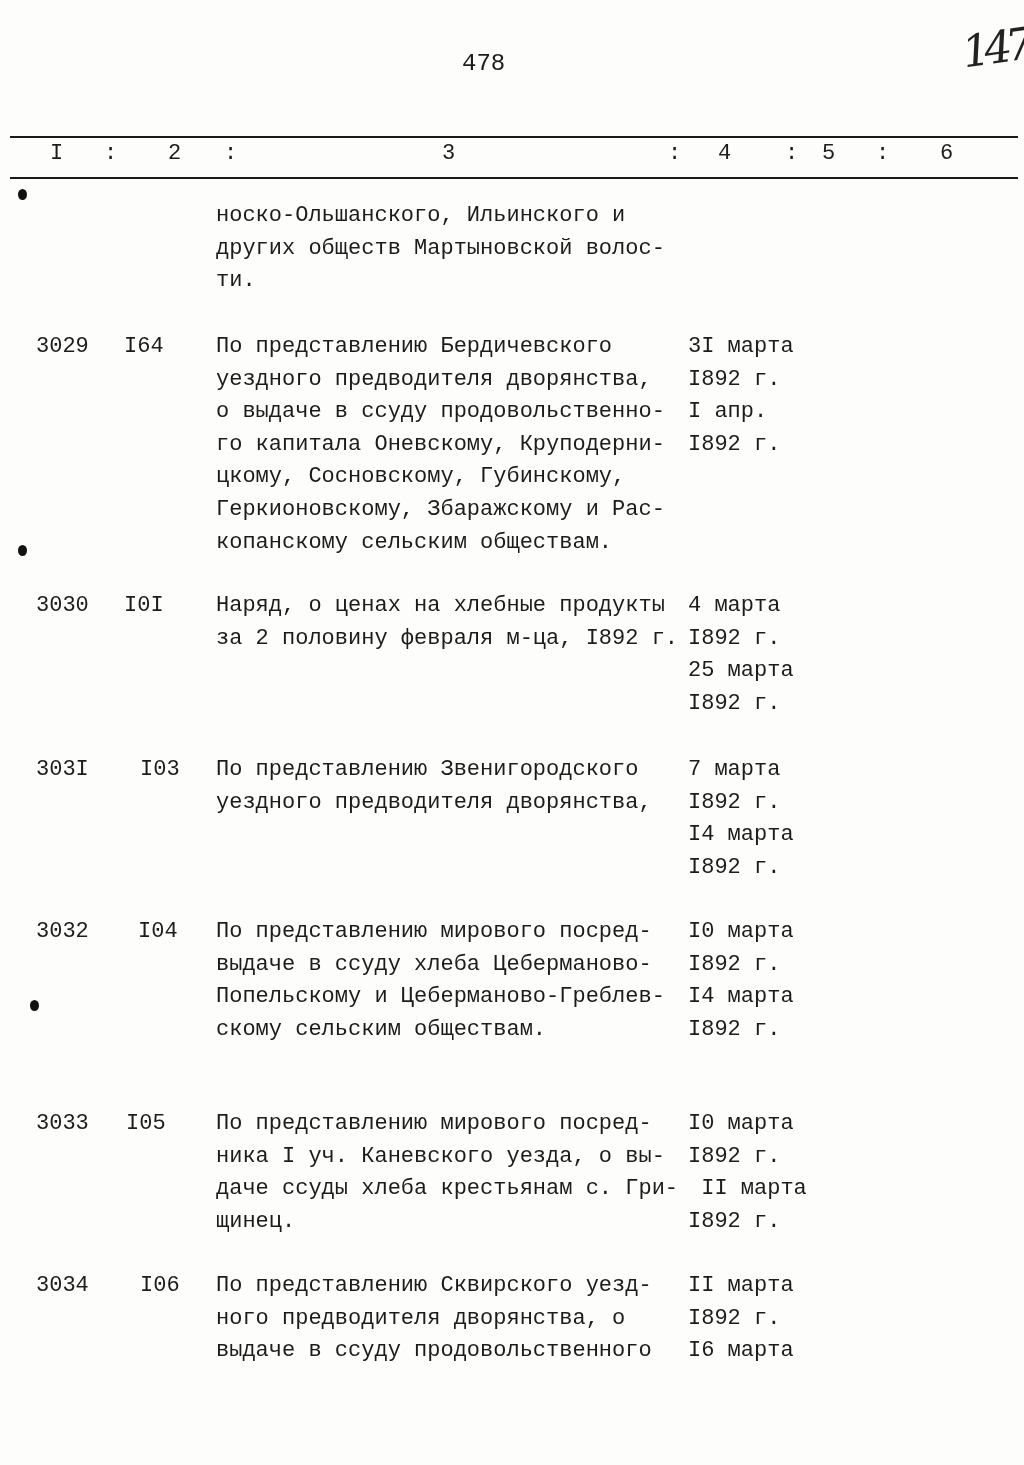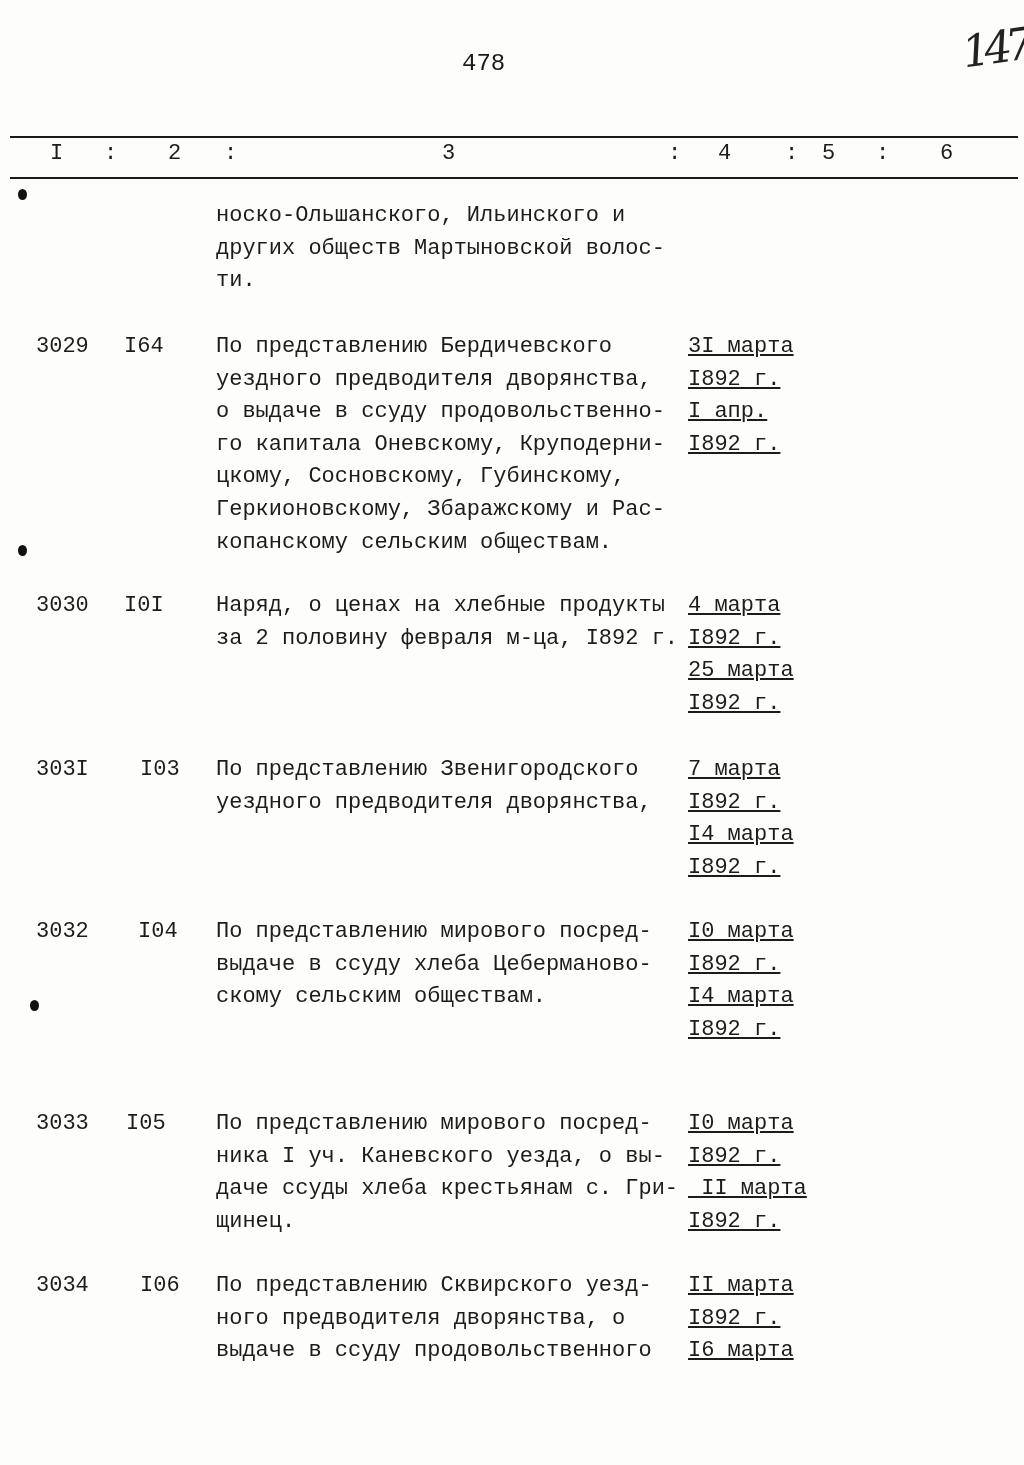--- a/index.html
+++ b/index.html
@@ -15,21 +15,21 @@
   .rule { position: absolute; left: 10px; width: 1008px; height: 2px; background: #1a1a1a; }
   .rule.top { top: 136px; }
   .rule.bottom { top: 177px; }
   .header-row { position: absolute; top: 141px; left: 0; width: 1024px; height: 30px; font-size: 22px; }
   .header-row span { position: absolute; }
   .punch { position: absolute; width: 9px; height: 11px; border-radius: 50%; background: #111; }
   .entry { position: absolute; left: 0; width: 1024px; font-size: 22px; line-height: 32.6px; }
   .entry .c1 { position: absolute; left: 20px; top: 0; margin-left: 16px; }
   .entry .c2 { position: absolute; top: 0; }
   .entry .c3 { position: absolute; left: 216px; top: 0; width: 460px; font-family: Liberation Mono, monospace; }
-  .entry .c4 { position: absolute; left: 688px; top: 0; width: 140px; text-decoration: underline; }
+  .entry .c4 { position: absolute; left: 688px; top: 0; width: 140px; }
   .line { display: block; white-space: pre; }
 </style>
 </head>
 <body>
 
 <div class="page-number">478</div>
 <div class="folio-mark">147</div>
 
 <div class="rule top"></div>
 <div class="header-row">
@@ -108,20 +108,21 @@
     <span class="line">I892 г.</span>
   </div>
 </div>
 
 <div class="entry" style="top:916px">
   <span class="c1">3032</span>
   <span class="c2" style="left:138px">I04</span>
   <div class="c3">
     <span class="line">По представлению мирового посред-</span>
     <span class="line">выдаче в ссуду хлеба Цеберманово-</span>
+    <span class="line">Попельскому и Цеберманово-Греблев-</span>
     <span class="line">скому сельским обществам.</span>
   </div>
   <div class="c4">
     <span class="line">I0 марта</span>
     <span class="line">I892 г.</span>
     <span class="line">I4 марта</span>
     <span class="line">I892 г.</span>
   </div>
 </div>
 

